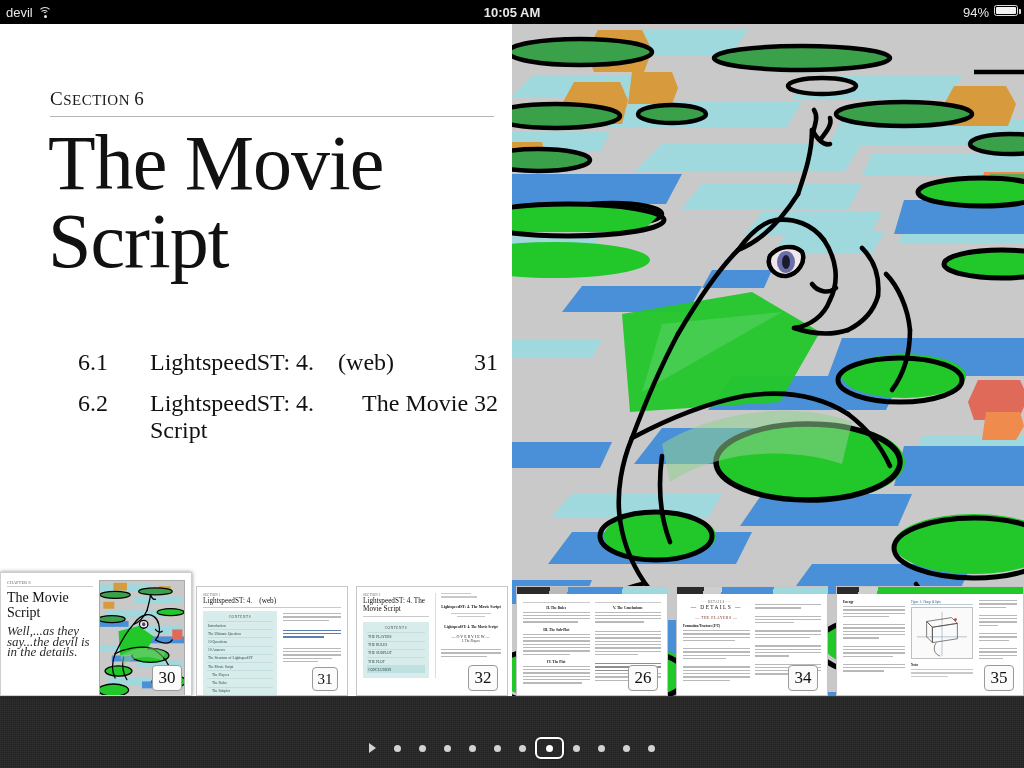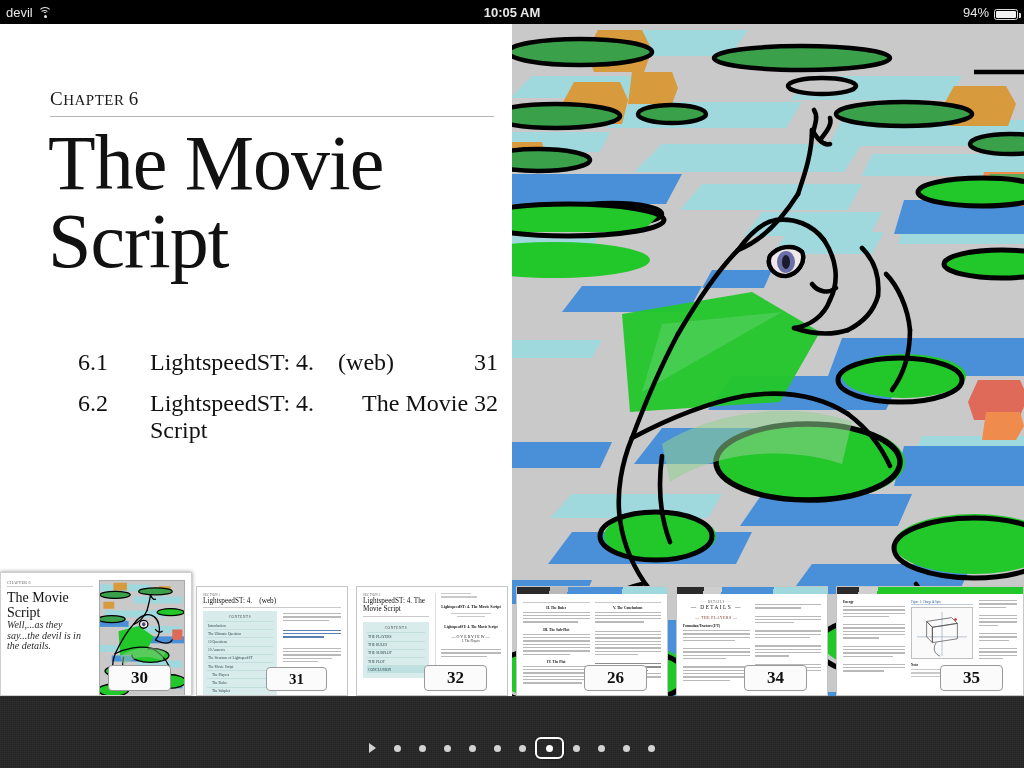--- a/index.html
+++ b/index.html
@@ -15,21 +15,21 @@
   .statusbar {
     position: absolute; top: 0; left: 0;
     width: 1024px; height: 24px;
     background: #000;
     color: #e8e8e8;
     font-size: 13px;
     display: flex; align-items: center;
   }
   .sb-left { position: absolute; left: 6px; display: flex; align-items: center; gap: 5px; }
   .sb-center { position: absolute; left: 0; width: 100%; text-align: center; font-weight: bold; font-size: 13px; }
-  .sb-right { position: absolute; right: 6px; display: flex; align-items: flex-end; gap: 5px; font-size: 13px; }
+  .sb-right { position: absolute; right: 6px; display: flex; align-items: flex-start; gap: 5px; font-size: 13px; }
   .wifi-ico { display: inline-block; width: 15px; height: 12px; position: relative; }
   .wifi-ico i {
     position: absolute; display: block;
     border: 1.6px solid #e8e8e8; border-bottom-color: transparent;
     border-left-color: transparent; border-right-color: transparent;
     border-radius: 50%;
   }
   .wifi-ico i:nth-child(1) { width: 14px; height: 14px; left: 0;   top: 1px; }
   .wifi-ico i:nth-child(2) { width: 9px;  height: 9px;  left: 2.5px; top: 3.5px; }
   .wifi-ico i:nth-child(3) { width: 4px;  height: 4px;  left: 5px;  top: 6px; }
@@ -120,40 +120,40 @@
     background: #fff;
     border: 1px solid #c6c6c6;
     overflow: hidden;
   }
   .thumb.current {
     border: 1px solid #cfcfcf;
     box-shadow: 0 0 4px rgba(0,0,0,0.45);
     z-index: 5;
   }
   .pagebadge {
-    position: absolute; right: 20px; bottom: 4px;
+    position: absolute; right: 9px; bottom: 4px;
     min-width: 26px; height: 24px;
     background: #fbfbfb;
     border: 1px solid #9a9a9a;
     border-radius: 4px;
     font-family: "Liberation Serif", serif;
-    font-size: 15px; font-weight: bold; color: #111;
+    font-size: 15px; font-weight: normal; color: #111;
     display: flex; align-items: center; justify-content: center;
-    padding: 0 22px;
+    padding: 0 4px;
     z-index: 3;
   }
   .pagebadge.big { height: 26px; min-width: 30px; font-size: 17px; }
 
   
   .t30 { padding: 7px 6px 6px 6px; display: flex; gap: 6px; }
   .t30-txt { width: 88px; }
   .t30-kicker { font-family:"Liberation Serif",serif; font-size: 4px; color:#555; letter-spacing:.3px; }
   .t30-rule { height:1px; background:#cdcdcd; margin: 1px 0 3px 0; }
   .t30-h { font-family:"Liberation Serif",serif; font-size: 14px; line-height: 15px; color:#111; }
-  .t30-p { font-family:"Liberation Serif",serif; font-style: italic; font-size: 10px; line-height: 10.5px; color:#2a2a2a; }
+  .t30-p { font-family:"Liberation Serif",serif; font-style: italic; font-size: 13px; line-height: 10.5px; color:#2a2a2a; margin-top: 6px; }
   .t30-p b { font-weight: bold; text-decoration: underline; font-style: italic; }
   .t30-img { width: 88px; height: 118px; border: 1px solid #aaa; overflow: hidden; position: relative; }
   .t30-img svg { width:100%; height:100%; display:block; }
 
   
   .mini { font-family: "Liberation Serif", serif; color: #2b2b2b; }
   .mini-kicker { font-size: 3.2px; letter-spacing:.2px; color:#666; }
   .mini-h { font-size: 7.2px; line-height: 8.4px; color: #111; }
   .mini-hrule { height:.6px; background:#c9c9c9; margin:2px 0 3px; }
   .tocbox { background: #d8ecec; padding: 4px 4px; }
@@ -212,21 +212,21 @@
       <span class="batt">
           <span id="battfill" style="width: 19.74px;"></span>
         </span>
     </div>
   </div>
 
   <div class="reader">
 
     <div class="page-left">
       <div class="chapnum">
-        <span>C</span><span class="small">HAPTER </span><span>6</span>
+        <span>C</span><span class="small">SECTION </span><span>6</span>
       </div>
       <div class="chaprule"></div>
       <div class="chaptitle">The Movie Script</div>
 
       <div class="toc">
         <div class="toc-row">
           <span class="toc-num">6.1</span>
           <span class="toc-label">LightspeedST: 4. (web)</span>
           <span class="toc-page">31</span>
         </div>

